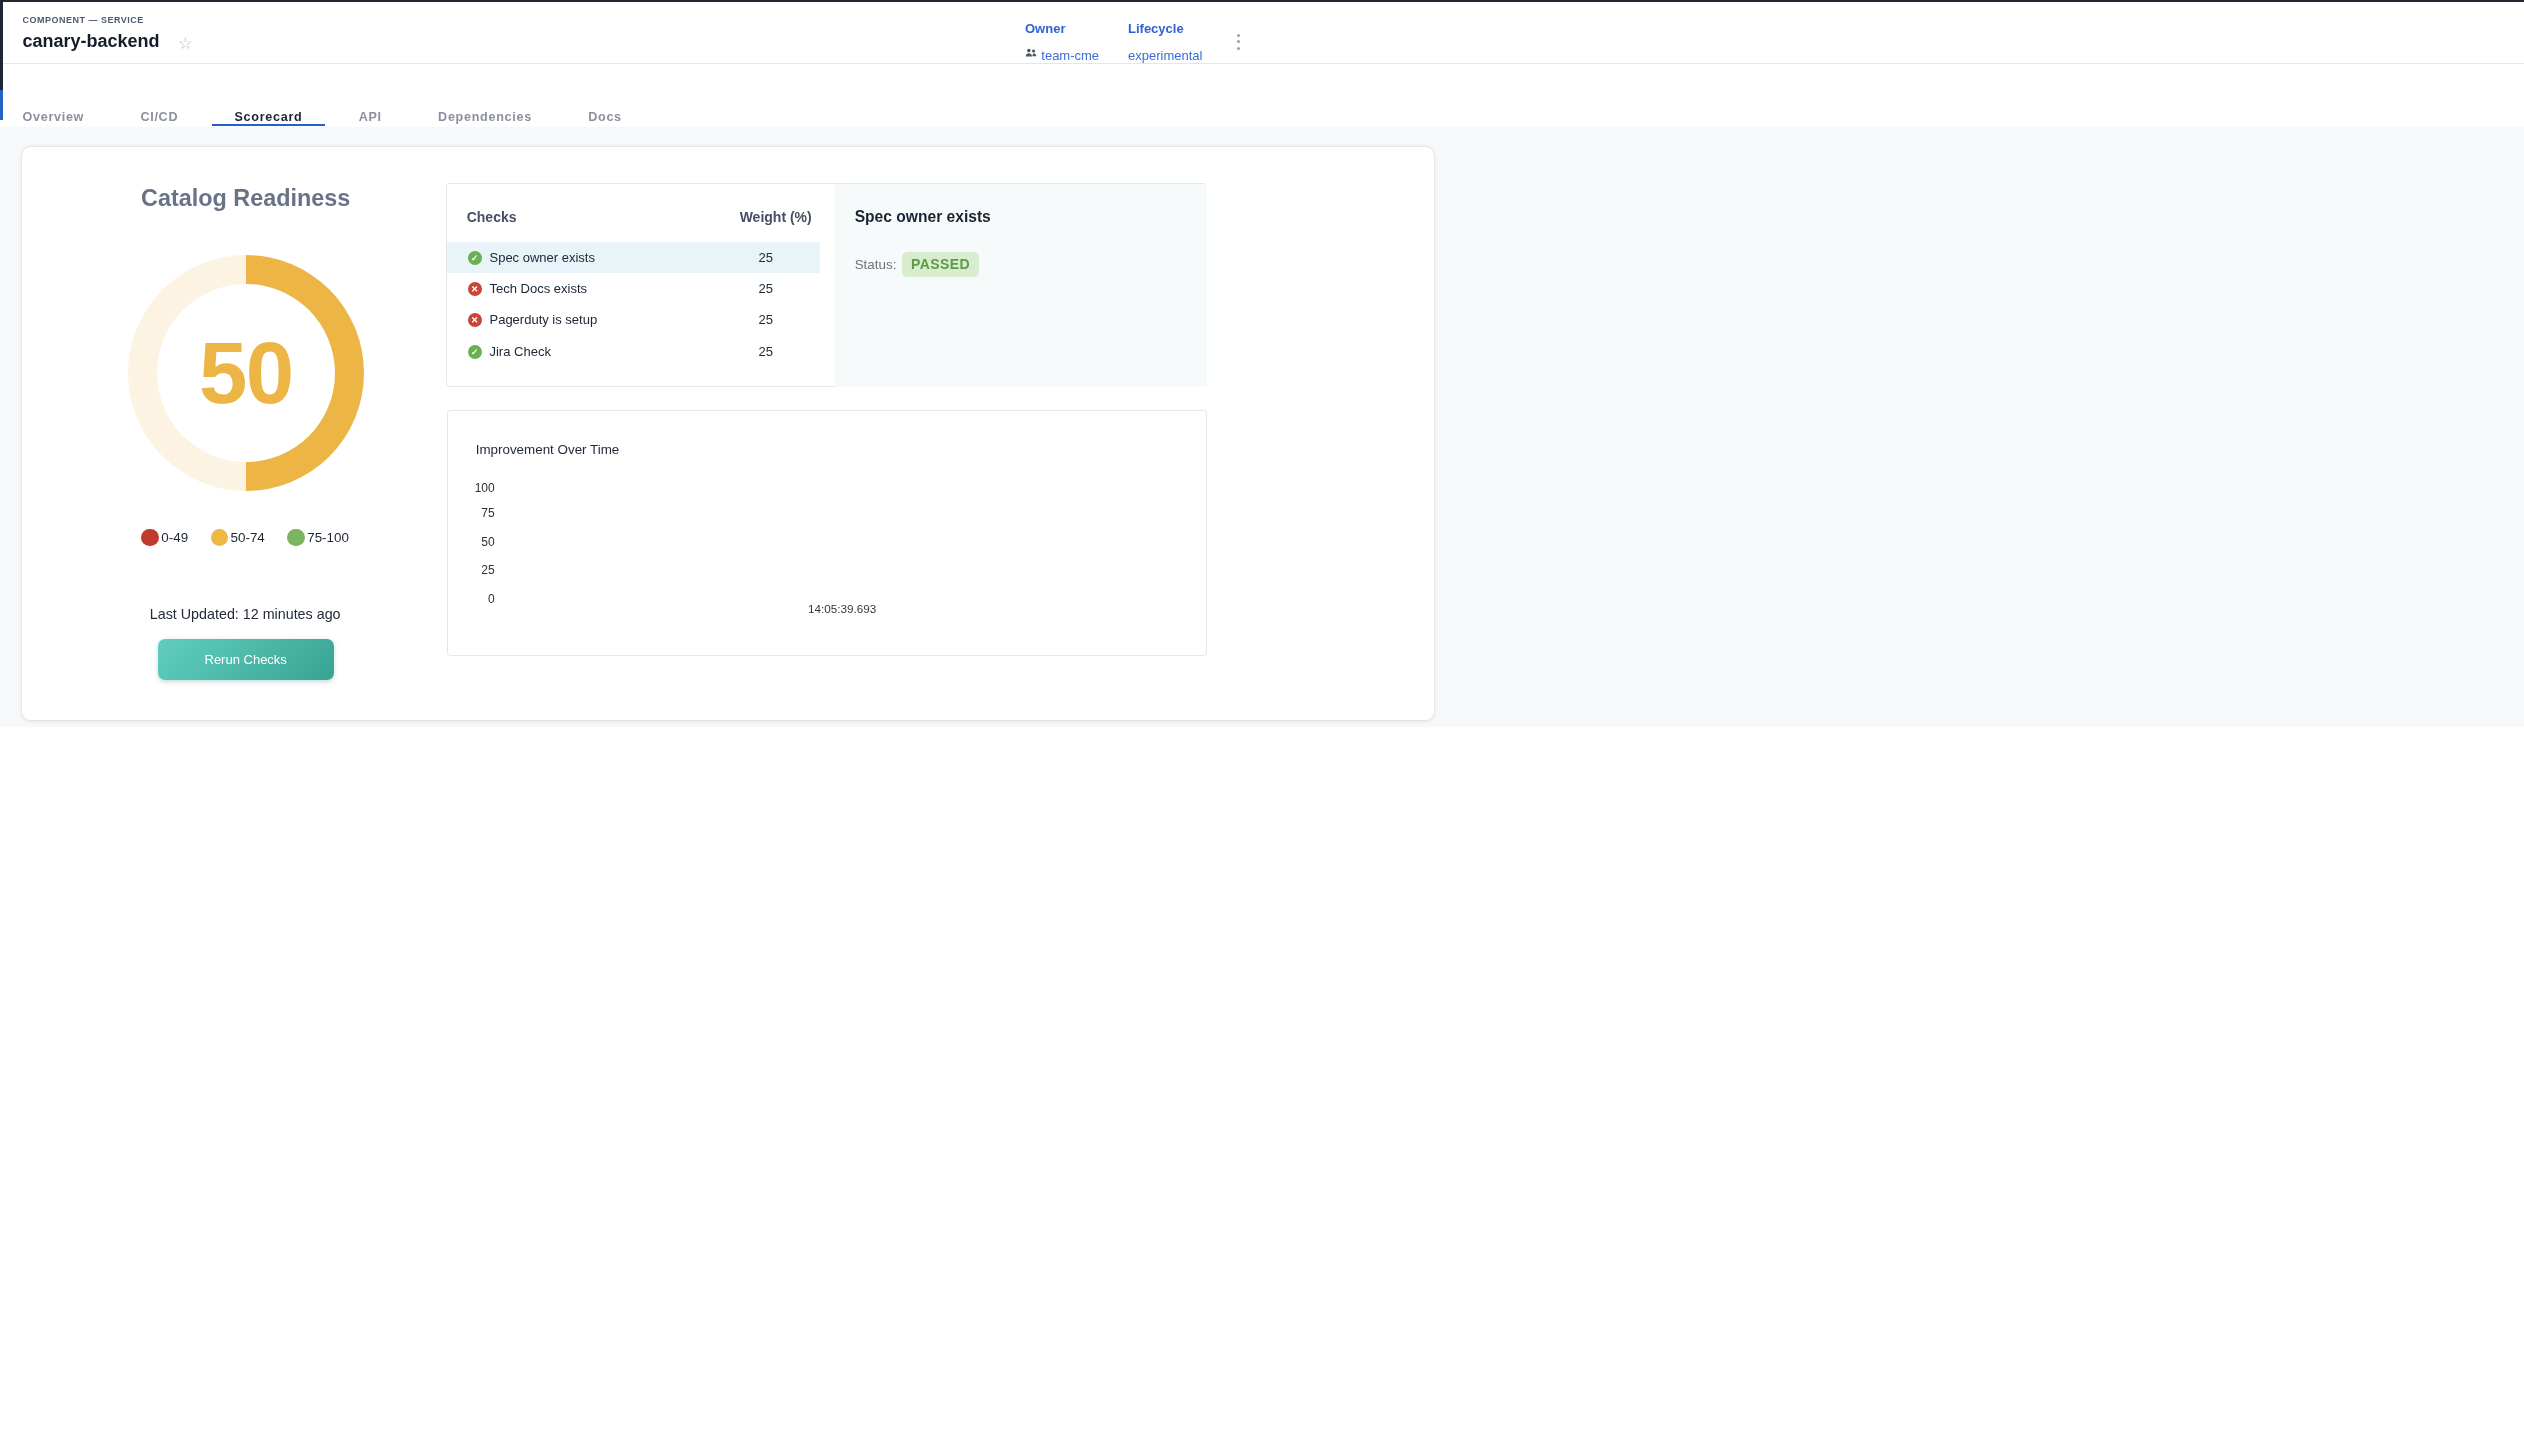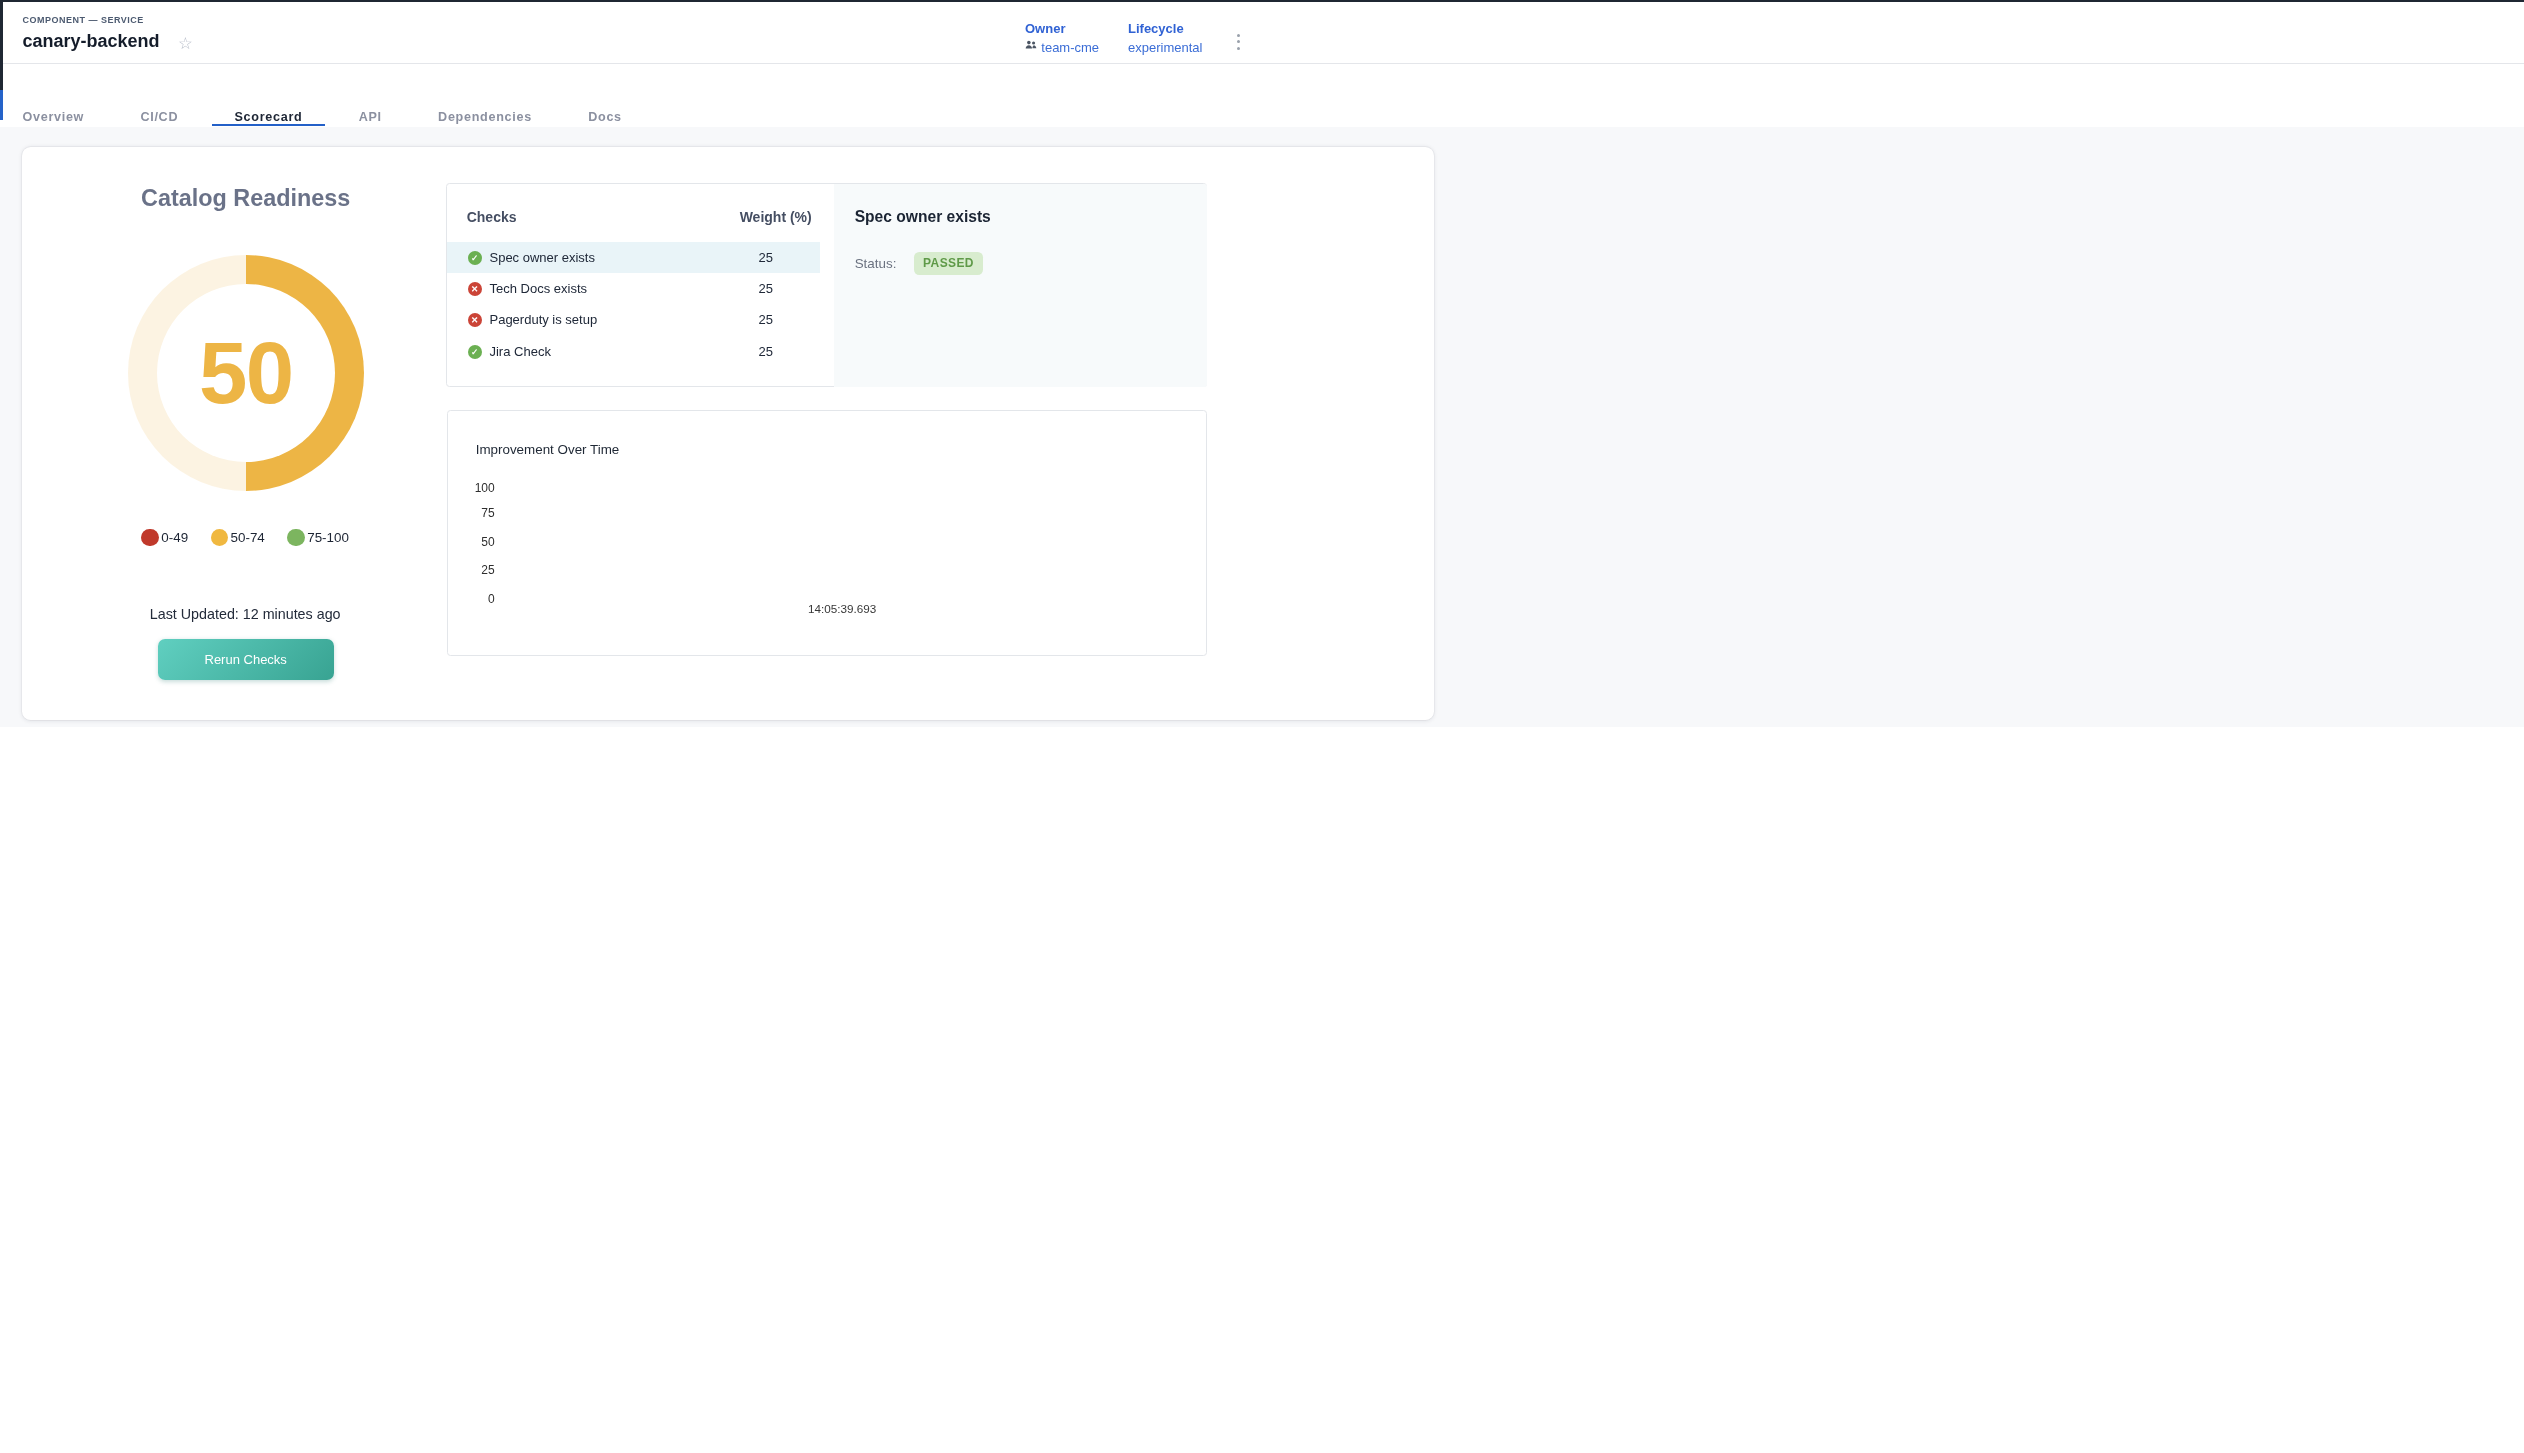--- a/index.html
+++ b/index.html
@@ -13,21 +13,21 @@
 
   
   .page-header { position:absolute; left:0; top:1.7px; width:100%; height:62px; background:#fff; }
   .kicker { position:absolute; left:22.5px; top:13px; font-size:9px; font-weight:600;
     letter-spacing:0.5px; color:#4c5a70; }
   .entity-title { position:absolute; left:22.5px; top:29px; font-size:18px; font-weight:700; color:#141c2a; }
   .star { position:absolute; left:178px; top:32px; font-size:16.5px; color:#b6bcc8; cursor:pointer; }
   .meta-block { position:absolute; top:19px; }
   .meta-owner { left:1025px; }
   .meta-lifecycle { left:1128px; }
-  .meta-label { font-size:13px; font-weight:700; color:#3062d4; margin-bottom:4px; }
+  .meta-label { font-size:13px; font-weight:700; color:#3062d4; margin-bottom:12px; }
   .meta-value { font-size:13px; color:#3b6dd6; display:flex; gap:4.3px; cursor:pointer; }
   .meta-value.plain { cursor:default; }
   .people-icon svg { display:block; }
   .kebab { position:absolute; left:1231px; top:27px; width:15.6px; height:26px; display:flex;
     flex-direction:column; align-items:center; justify-content:center; gap:3.5px; cursor:pointer; }
   .kebab i { width:3px; height:3px; border-radius:50%; background:#99a0ab; }
 
   
   .tabbar { position:absolute; left:0; top:63px; width:100%; height:63px; background:#fff;
     border-top:0.9px solid #e4e6ea; display:flex; align-items:flex-end; }
@@ -78,22 +78,22 @@
   .status-dot.pass { background:#6bb052; }
   .status-dot.fail { background:#cb4437; }
   .check-name { margin-left:7.8px; font-size:13px; color:#202939; }
   .check-weight { position:absolute; left:282px; width:74px; text-align:center;
     font-size:13px; color:#202939; }
   .detail-panel { position:absolute; left:387px; top:0; width:373px; height:203px;
     background:#f7fafb; border-radius:0 2.6px 2.6px 0; }
   .detail-title { position:absolute; left:21px; top:24px; font-size:15.6px; font-weight:700; color:#1b2433; }
   .status-row { position:absolute; left:21px; top:68px; display:flex; align-items:center; }
   .status-label { font-size:13.4px; color:#6b7280; }
-  .passed-badge { margin-left:18px; padding:4.3px 8.7px; border-radius:5.2px; background:#d8ecce;
-    color:#5f9a48; font-size:12px; font-weight:600; letter-spacing:0.4px; }
+  .passed-badge { margin-left:6px; padding:4.3px 8.7px; border-radius:5.2px; background:#d8ecce;
+    color:#5f9a48; font-size:14px; font-weight:600; letter-spacing:0.4px; }
 
   
   .chart-card { position:absolute; left:425px; top:263px; width:760px; height:246px;
     border:0.9px solid #e3e6ea; border-radius:3.5px; background:#fff; }
   .chart-title { position:absolute; left:28px; top:31px; font-size:13.4px; font-weight:500; color:#1f2835; }
   .ytick { position:absolute; left:12px; width:35px; text-align:right; font-size:12px; color:#2e2e2e; }
   .yt-0 { top:70px; } .yt-1 { top:95px; } .yt-2 { top:124px; } .yt-3 { top:152px; } .yt-4 { top:181px; }
   .xtick { position:absolute; left:334px; top:191px; width:121px; text-align:center;
     font-size:11.7px; color:#373737; }
 </style>

